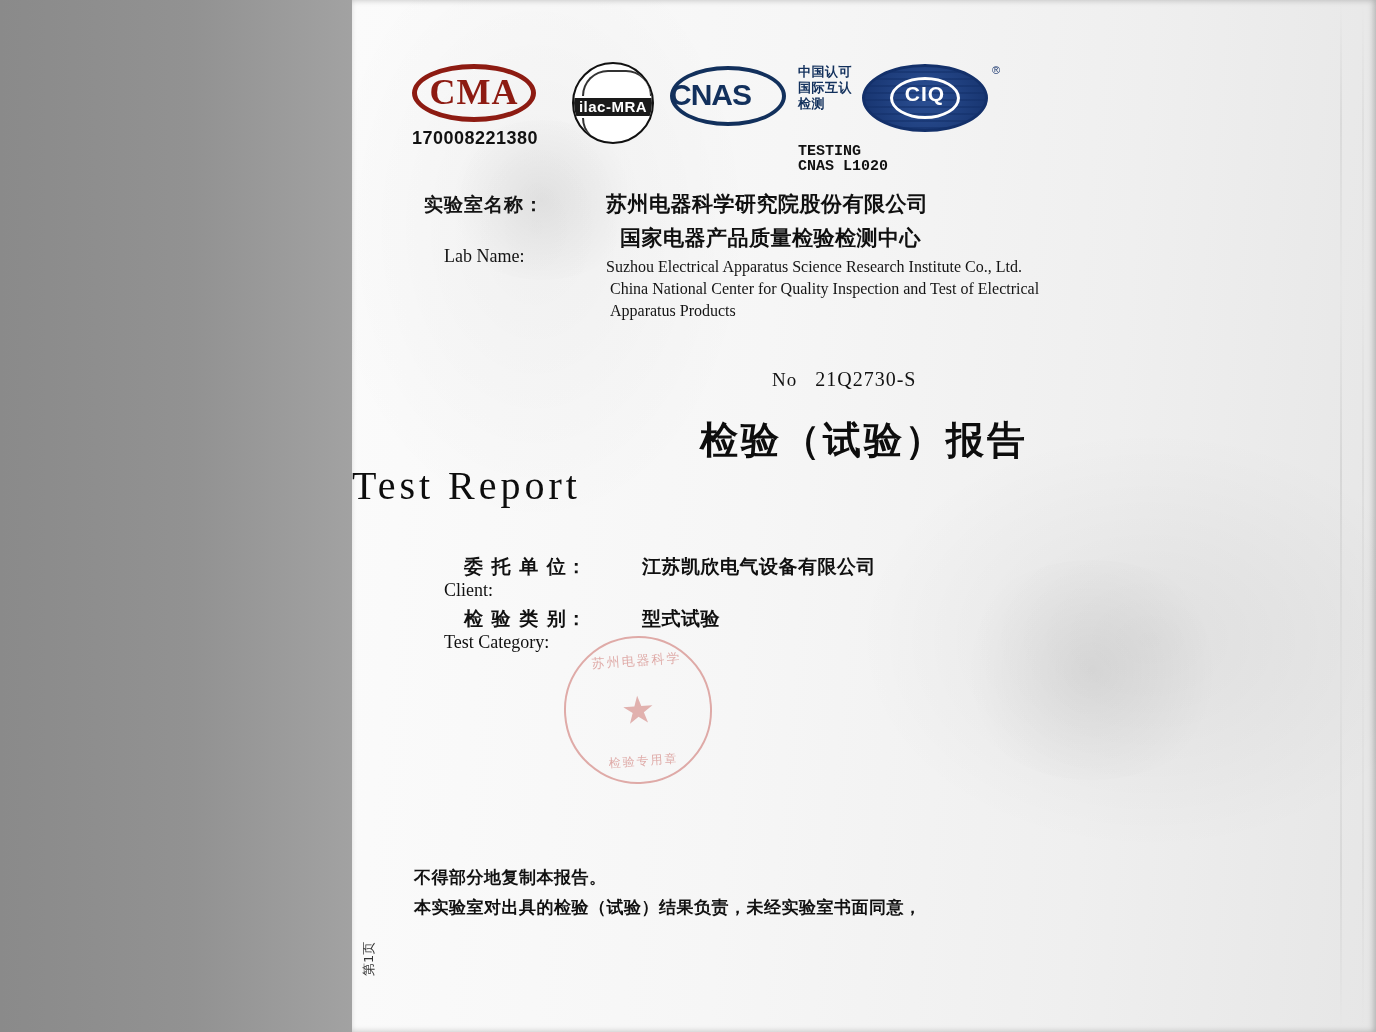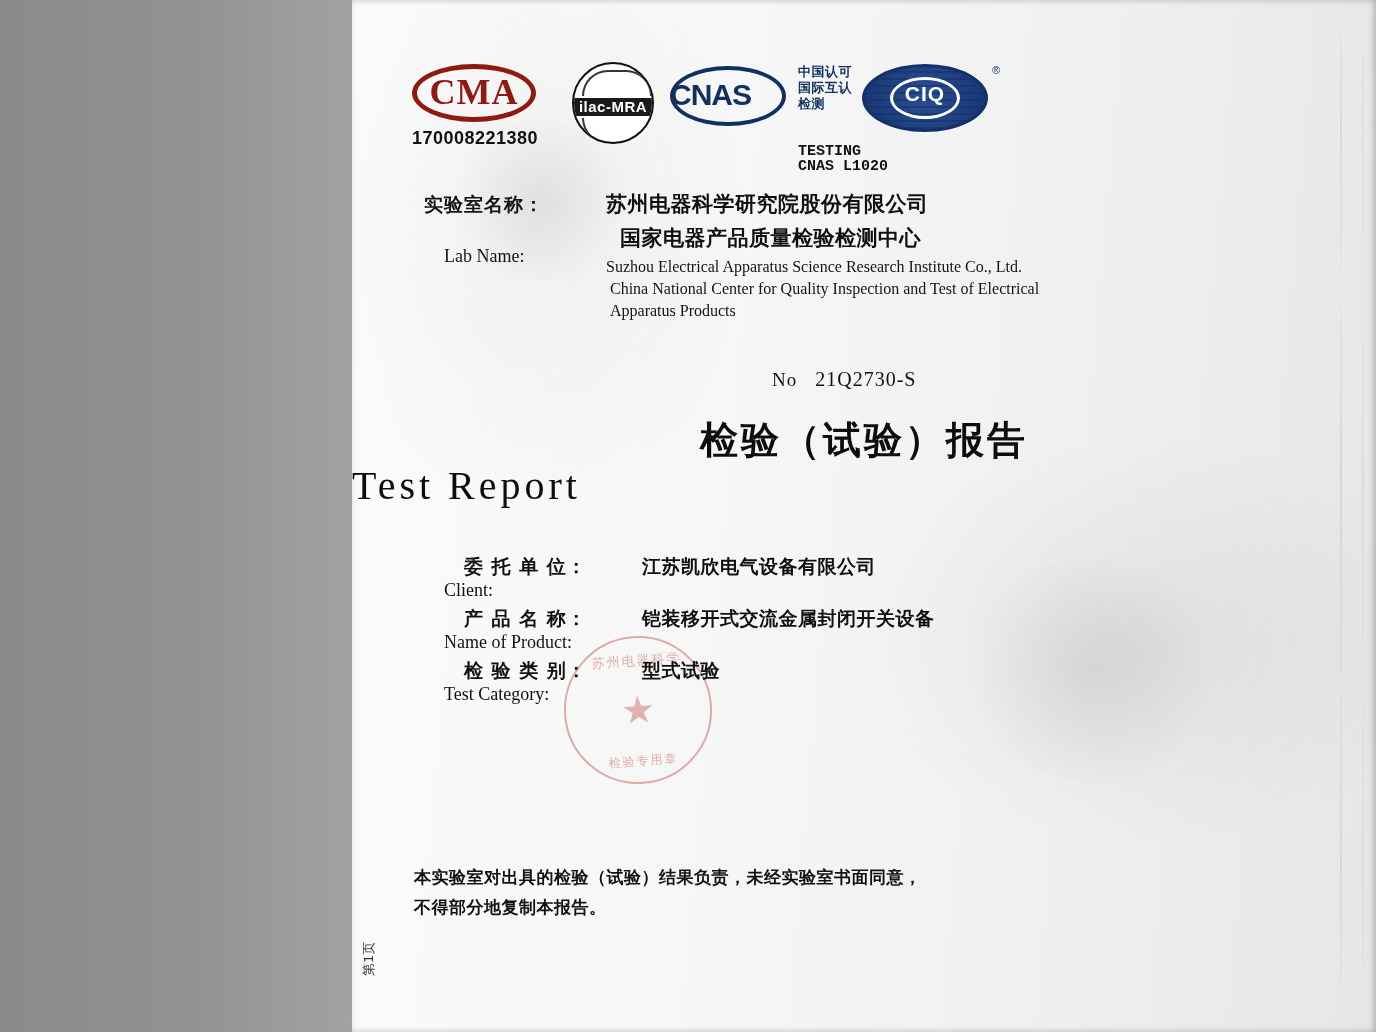--- a/index.html
+++ b/index.html
@@ -487,36 +487,31 @@
     </div>
 
     <div class="fields">
 
       <div class="frow">
         <div class="f-cn">委 托 单 位：</div>
         <div class="f-en">Client:</div>
         <div class="f-val">江苏凯欣电气设备有限公司</div>
       </div>
 
-      <div class="frow">
-        <div class="f-cn">产 品 名 称：</div>
-        <div class="f-en wide">Name of Product:</div>
-        <div class="f-val">铠装移开式交流金属封闭开关设备</div>
-      </div>
 
 
       <div class="frow">
         <div class="f-cn">检 验 类 别：</div>
         <div class="f-en">Test Category:</div>
         <div class="f-val">型式试验</div>
       </div>
     </div>
 
     <div class="note-cn">
+      <div>不得部分地复制本报告。</div>
       <div>本实验室对出具的检验（试验）结果负责，未经实验室书面同意，</div>
-      <div>不得部分地复制本报告。</div>
     </div>
 
 
     <div class="page-mark">第1页</div>
 
   </div>
 </div>
 
 </body></html>

